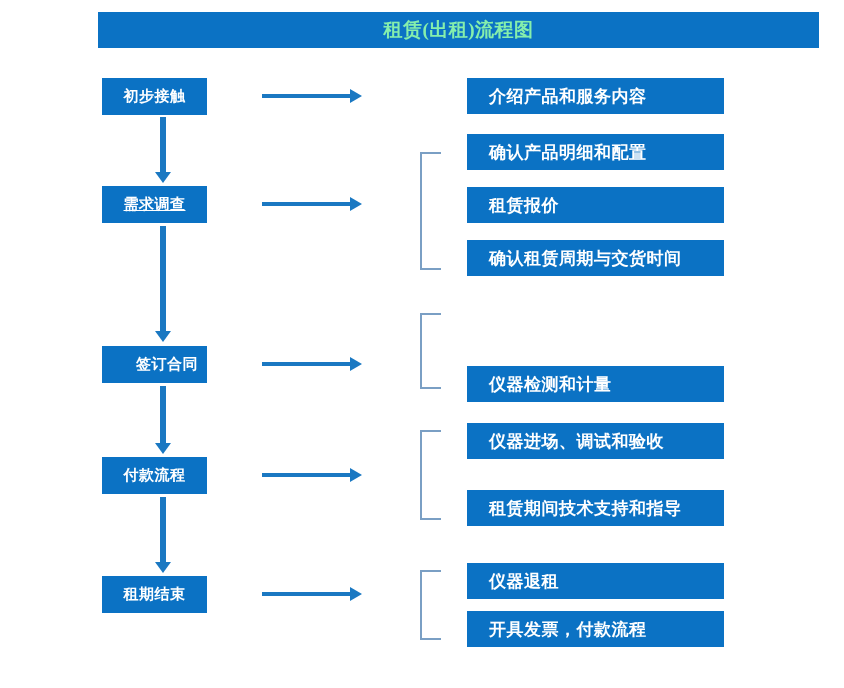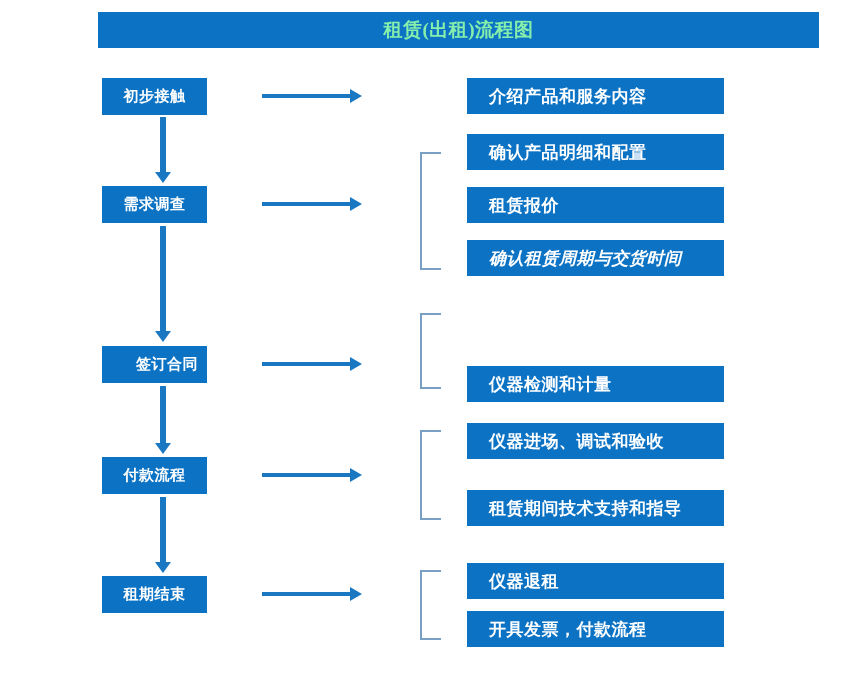--- a/index.html
+++ b/index.html
@@ -115,21 +115,21 @@
   }
 </style>
 </head>
 <body>
 
 <div id="canvas">
 
   <div class="title-bar">租赁(出租)流程图</div>
 
   <div class="box stage-box" style="top:78px;">初步接触</div>
-  <div class="box stage-box" style="top:186px;">需求调查</div>
+  <div class="box stage-box" style="top:186px;text-decoration:underline;">需求调查</div>
   <div class="box stage-box" style="top:346px;padding-left:25px;">签订合同</div>
   <div class="box stage-box" style="top:457px;">付款流程</div>
   <div class="box stage-box" style="top:576px;">租期结束</div>
 
   <div class="v-arrow" style="left:155px; top:117px; height:66px;">
     <div class="shaft" style="height:55px;"></div>
     <div class="head" style="top:55px;"></div>
   </div>
   <div class="v-arrow" style="left:155px; top:226px; height:116px;">
     <div class="shaft" style="height:105px;"></div>
@@ -166,20 +166,20 @@
   </div>
 
   <div class="bracket" style="left:420px; top:152px; height:118px;"></div>
   <div class="bracket" style="left:420px; top:313px; height:76px;"></div>
   <div class="bracket" style="left:420px; top:430px; height:90px;"></div>
   <div class="bracket" style="left:420px; top:570px; height:70px;"></div>
 
   <div class="box detail-box" style="top:78px;">介绍产品和服务内容</div>
   <div class="box detail-box" style="top:134px;">确认产品明细和配置</div>
   <div class="box detail-box" style="top:187px;">租赁报价</div>
-  <div class="box detail-box" style="top:240px;font-style:italic;">确认租赁周期与交货时间</div>
+  <div class="box detail-box" style="top:240px;">确认租赁周期与交货时间</div>
   <div class="box detail-box" style="top:366px;">仪器检测和计量</div>
   <div class="box detail-box" style="top:423px;">仪器进场、调试和验收</div>
   <div class="box detail-box" style="top:490px;">租赁期间技术支持和指导</div>
   <div class="box detail-box" style="top:563px;">仪器退租</div>
   <div class="box detail-box" style="top:611px;">开具发票，付款流程</div>
 
 </div>
 
 </body></html>

